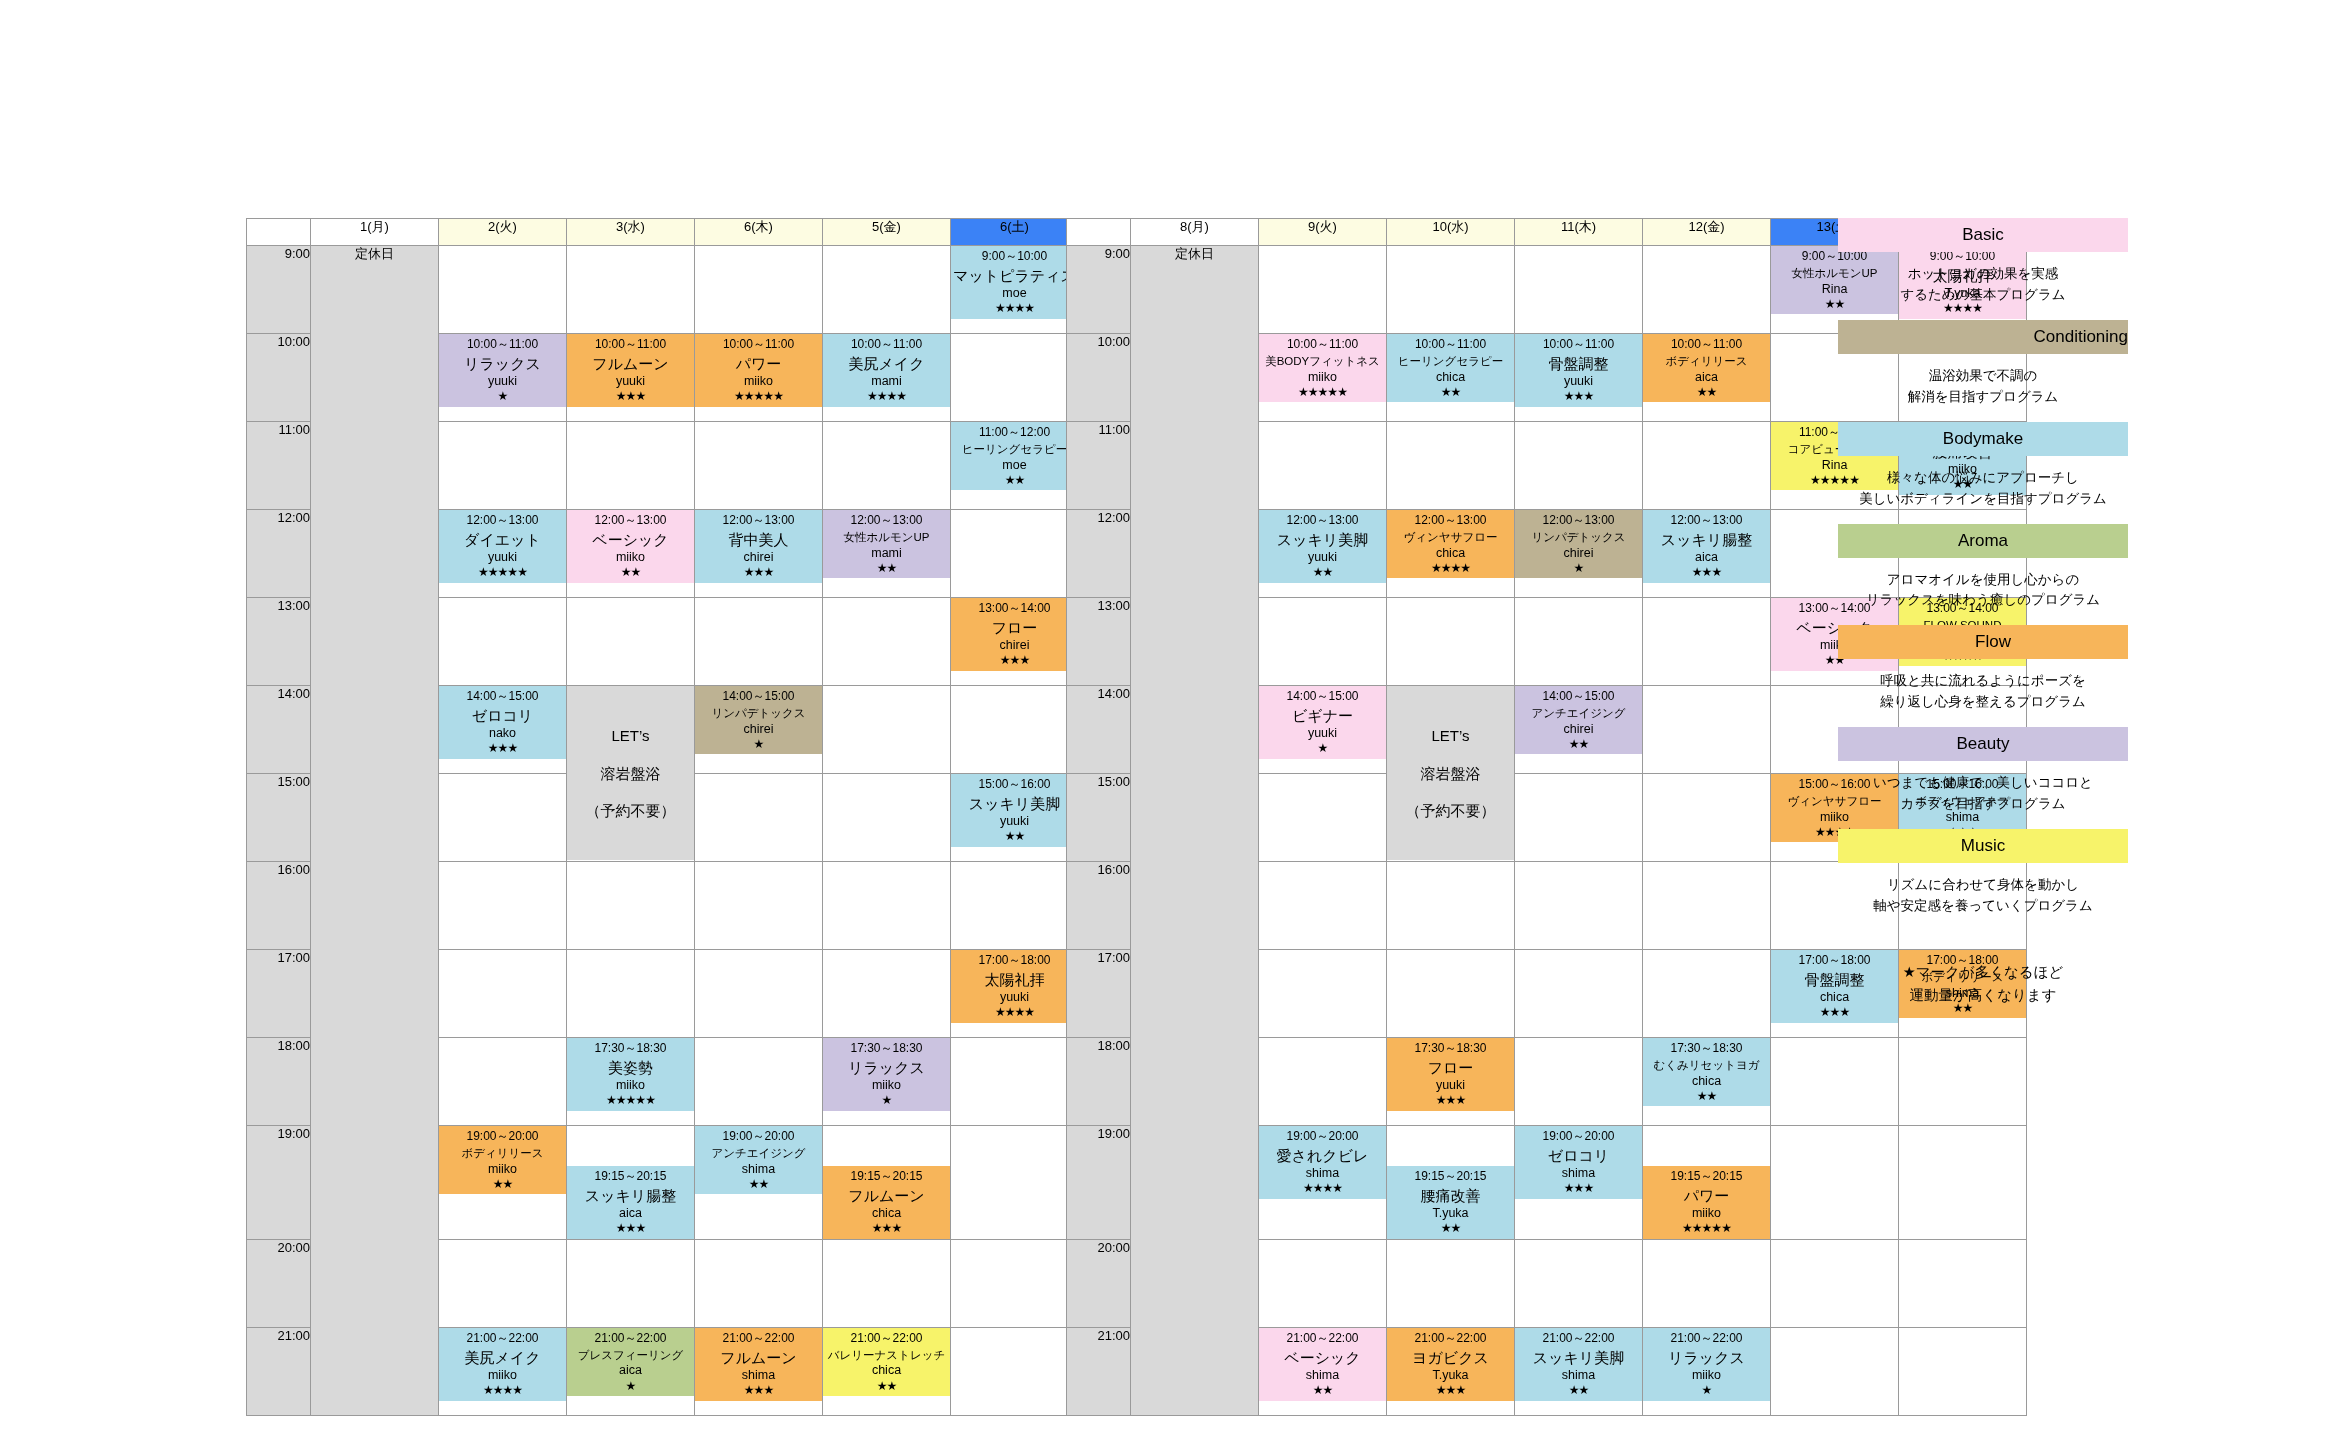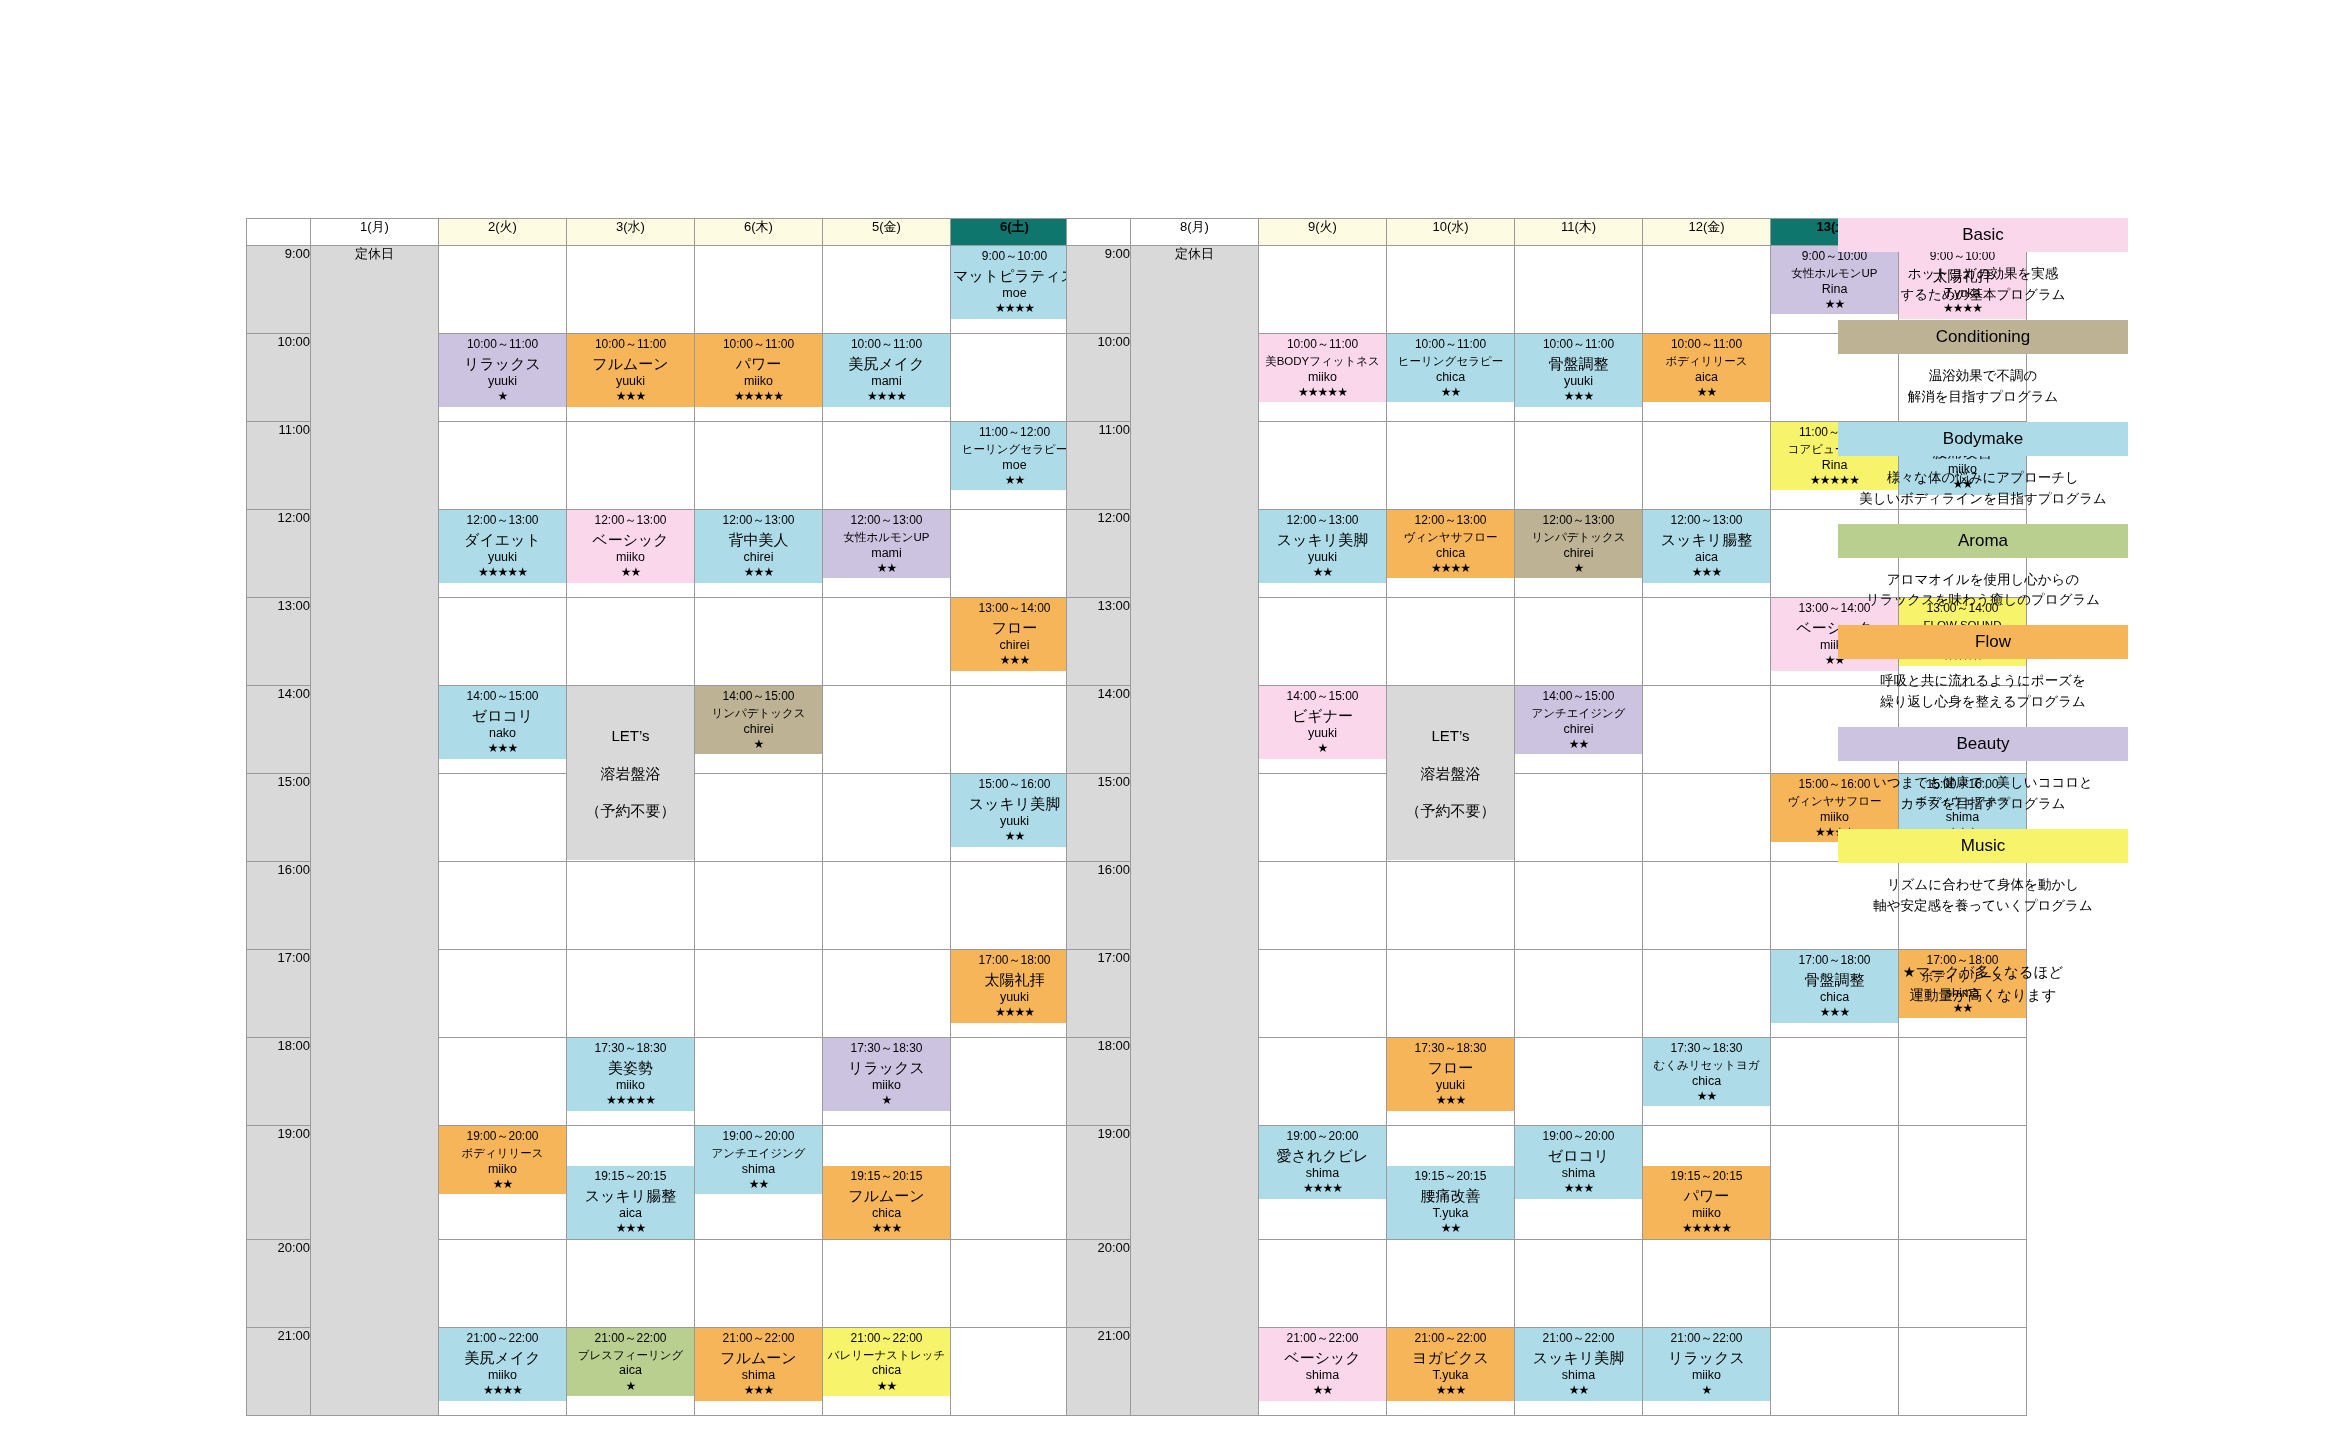--- a/index.html
+++ b/index.html
@@ -37,21 +37,21 @@
   .hdr{
     height:26px;
     text-align:center;
     vertical-align:middle;
     font-size:15px;
     font-weight:normal;
     background:#fdfce2;
   }
   .hdr.blank{background:#ffffff;border-top:1px solid #9a9a9a;}
   .hdr.mon{background:#ffffff;}
-  .hdr.sat{background:#0f766e;font-weight:bold;}
+  .hdr.sat{background:#3b82f6;}
   .hdr.sun{background:#f3342a;}
   .timecell{
     background:#d9d9d9;
     text-align:right;
     padding-right:4px;
     font-size:14px;
     vertical-align:top;
     position:relative;
   }
 
@@ -823,21 +823,21 @@
           </tr>
         </tbody>
       </table>
     </div>
   <div class="legend" id="legend-host">
       <div class="lg-title" style="background: rgb(251, 215, 236);">Basic</div>
       <div class="lg-desc">
         <div>ホットヨガの効果を実感</div>
         <div>するための基本プログラム</div>
       </div>
-      <div class="lg-title" style="background: rgb(189, 178, 147);">Conditioning</div>
+      <div class="lg-title" style="background: rgb(189, 178, 147); text-align: right;">Conditioning</div>
       <div class="lg-desc">
         <div>温浴効果で不調の</div>
         <div>解消を目指すプログラム</div>
       </div>
       <div class="lg-title" style="background: rgb(174, 219, 232);">Bodymake</div>
       <div class="lg-desc">
         <div>様々な体の悩みにアプローチし</div>
         <div>美しいボディラインを目指すプログラム</div>
       </div>
       <div class="lg-title" style="background: rgb(185, 207, 143);">Aroma</div>

